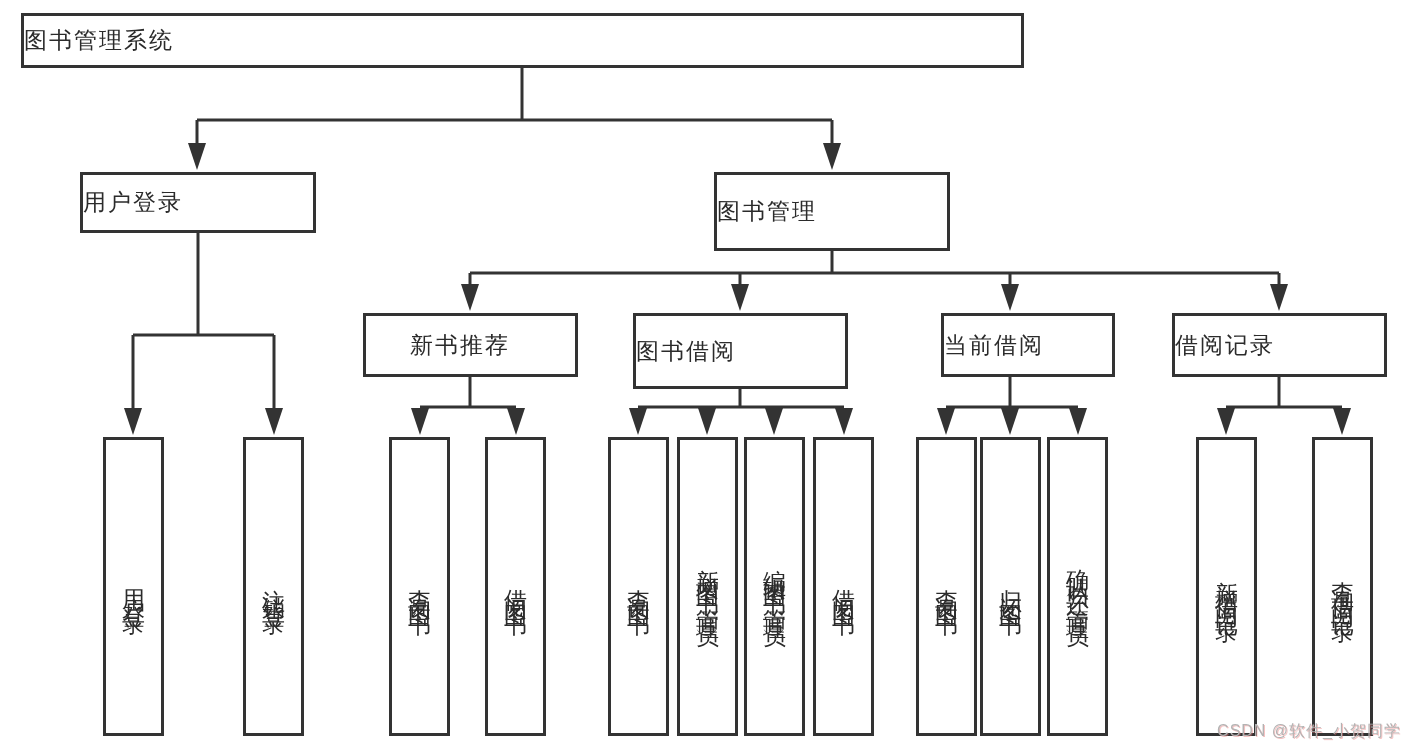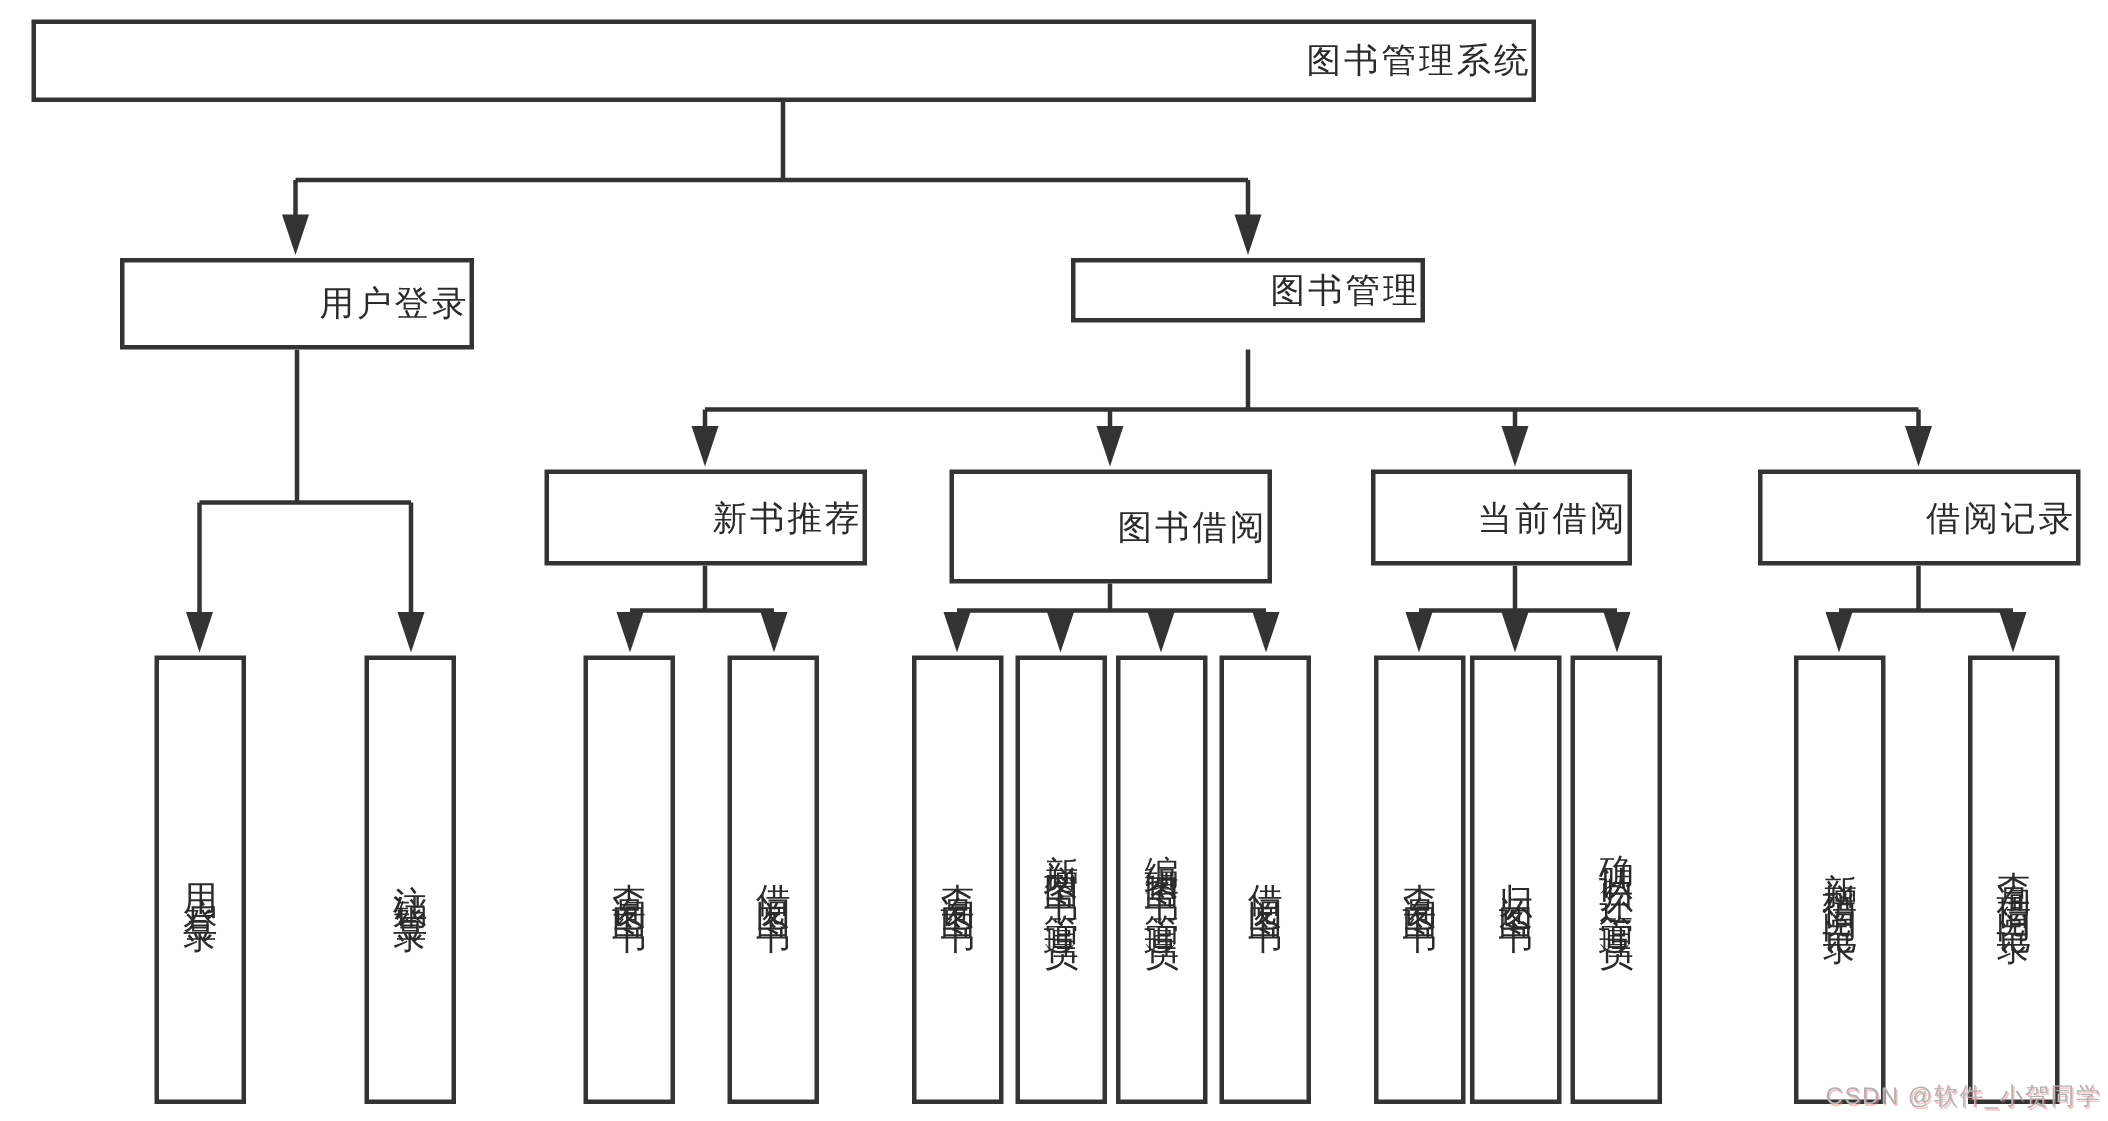--- a/index.html
+++ b/index.html
@@ -22,21 +22,21 @@
     height: 747px;
     pointer-events: none;
   }
   .node {
     position: absolute;
     box-sizing: border-box;
     border: 3px solid #333333;
     background: #ffffff;
     display: flex;
     align-items: center;
-    justify-content: flex-end;
+    justify-content: flex-start;
     color: #2b2b2b;
   }
   .hlabel {
     font-size: 23px;
     letter-spacing: 2px;
     color: #2b2b2b;
     white-space: nowrap;
   }
   .leaf {
     position: absolute;
@@ -120,31 +120,31 @@
       <polygon points="1333,408 1351,408 1342,435" fill="#333333"></polygon>
     </svg>
 
   <div class="node" style="left:21px; top:13px; width:1003px; height:55px;">
     <span class="hlabel">图书管理系统</span>
   </div>
 
   <div class="node" style="left:80px; top:172px; width:236px; height:61px;">
     <span class="hlabel">用户登录</span>
   </div>
-  <div class="node" style="left:714px; top:172px; width:236px; height:43px;">
+  <div class="node" style="left:714px; top:172px; width:236px; height:79px;">
     <span class="hlabel">图书管理</span>
   </div>
 
   <div class="node" style="left:363px; top:313px; width:215px; height:64px;padding-left:44px;">
     <span class="hlabel">新书推荐</span>
   </div>
   <div class="node" style="left:633px; top:313px; width:215px; height:76px;">
     <span class="hlabel">图书借阅</span>
   </div>
-  <div class="node" style="left:914px; top:313px; width:174px; height:64px;">
+  <div class="node" style="left:941px; top:313px; width:174px; height:64px;">
     <span class="hlabel">当前借阅</span>
   </div>
   <div class="node" style="left:1172px; top:313px; width:215px; height:64px;">
     <span class="hlabel">借阅记录</span>
   </div>
 
   <div class="leaf" style="left:103px;">
     <span class="vlabel">用户登录</span>
   </div>
   <div class="leaf" style="left:243px;">

